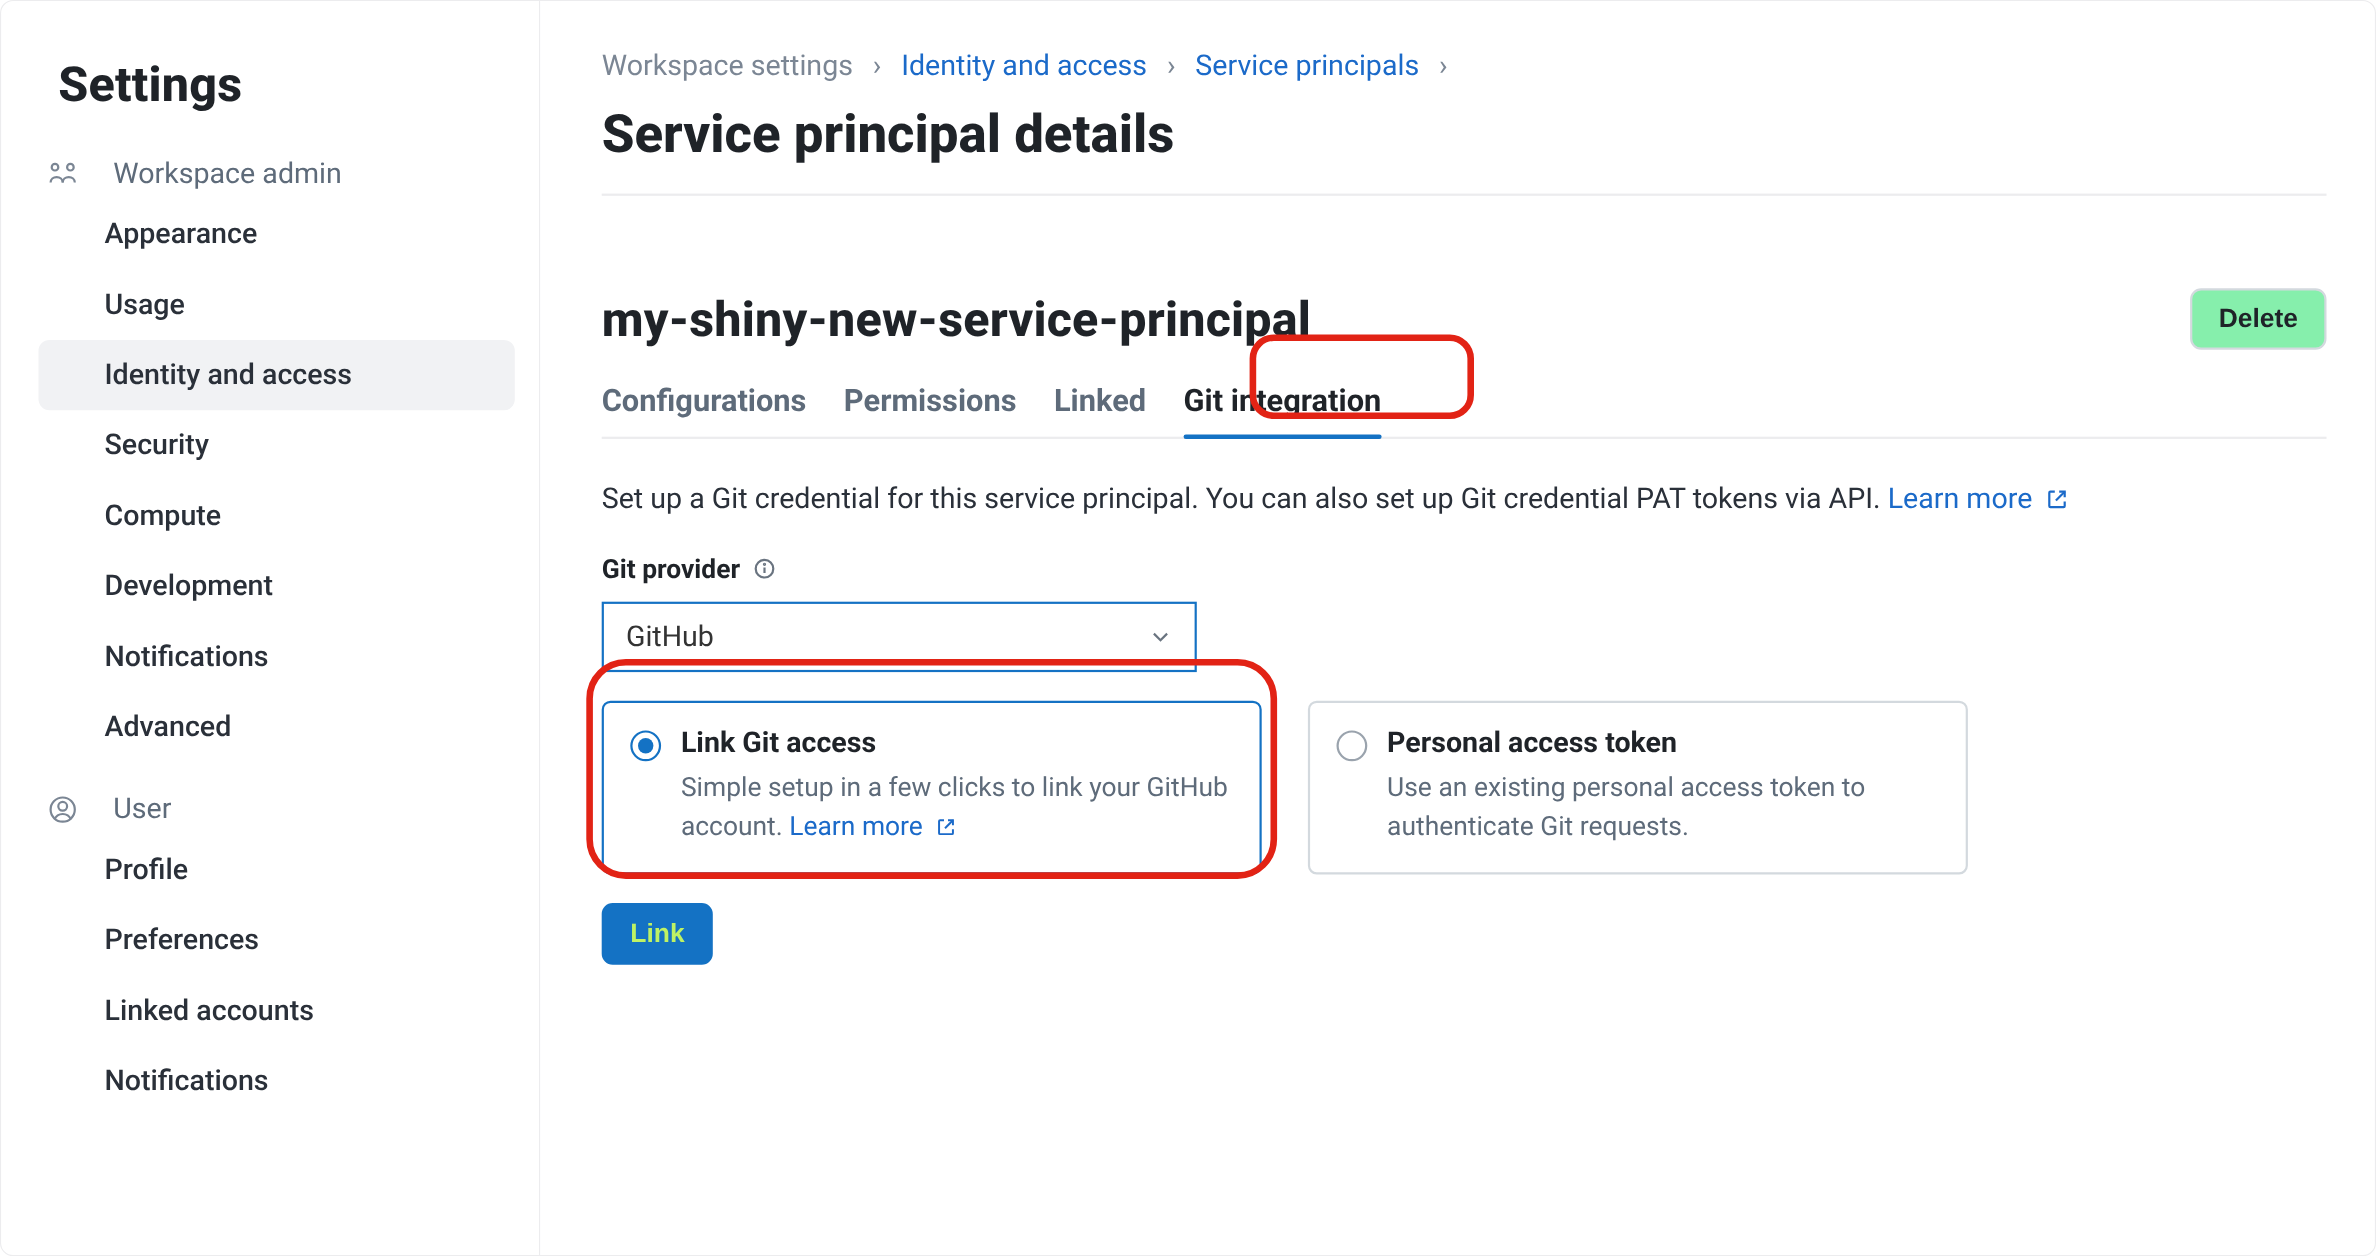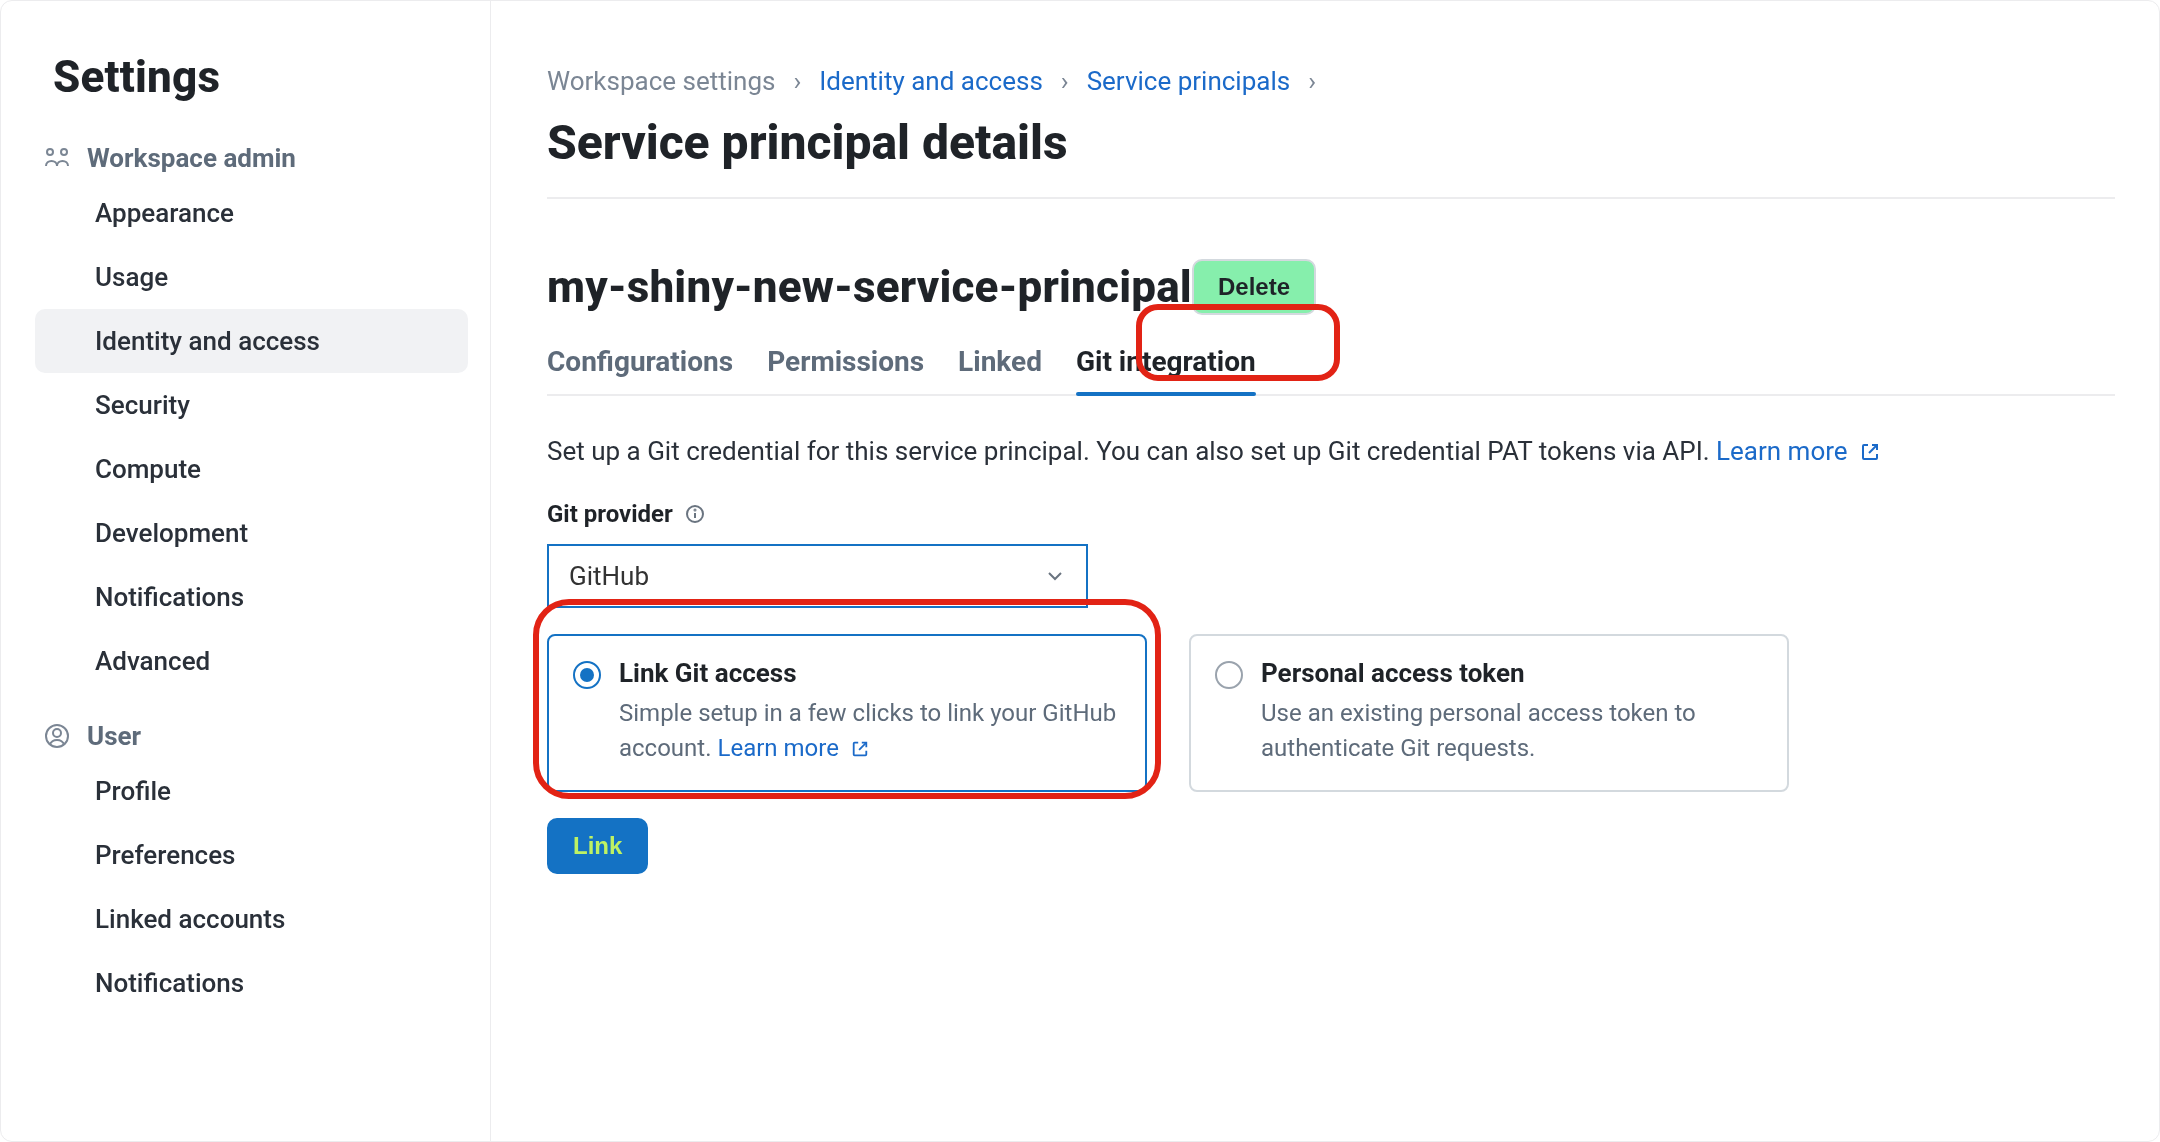--- a/index.html
+++ b/index.html
@@ -14,33 +14,33 @@
     --focus-blue:#0b6bcb;
     --red:#e22315;
   }
   *{box-sizing:border-box}
   html,body{margin:0;padding:0;background:#fff;color:var(--text);font-family:-apple-system,BlinkMacSystemFont,"Segoe UI",Roboto,Helvetica,Arial,sans-serif;}
   body{width:2160px;height:1142px;overflow:hidden}
   .frame{width:2160px;height:1142px;border:1px solid var(--panel-divider);border-radius:12px;display:flex;}
   
   .sidebar{width:490px;border-right:1px solid var(--panel-divider);padding:34px 22px 24px 34px;}
   .sidebar-title{font-weight:800;font-size:44px;letter-spacing:0.2px;margin:16px 0 40px 18px;}
-  .section-header{display:flex;align-items:center;gap:16px;color:var(--muted);font-size:26px;font-weight:700;margin:22px 0 8px 0;padding-left:8px}
+  .section-header{display:flex;align-items:center;gap:32px;color:var(--muted);font-size:26px;font-weight:400;margin:22px 0 8px 0;padding-left:8px}
   .section-header .hdr-icon{width:28px;height:28px;display:flex;align-items:center;justify-content:center}
   .nav-list{list-style:none;margin:0;padding:0}
   .nav-item{display:flex;align-items:center;height:64px;border-radius:10px;padding-left:60px;color:#2a3039;font-size:26px;font-weight:500;cursor:pointer}
   .nav-item.active{background:var(--sidebar-active)}
   
-  .main{flex:1;padding:65px 44px 40px 56px;position:relative}
+  .main{flex:1;padding:44px 44px 40px 56px;position:relative}
   .breadcrumb{display:flex;align-items:center;gap:18px;font-size:26px;color:var(--muted2);}
   .breadcrumb .sep{color:var(--muted2)}
   .breadcrumb a{color:var(--link);text-decoration:none}
   .page-title{font-size:48px;font-weight:800;margin:18px 0 26px 0}
   .divider{height:2px;background:var(--panel-divider);width:100%;}
-  .principal-row{display:flex;align-items:center;justify-content:flex-start;margin-top:60px}
+  .principal-row{display:flex;align-items:center;justify-content:space-between;margin-top:84px}
   .principal-name{font-size:44px;font-weight:800;letter-spacing:0.2px}
   .btn{border:2px solid var(--border);background:#86efac;color:#1f2328;border-radius:10px;padding:12px 24px;font-size:24px;font-weight:600;cursor:pointer}
   .btn.primary{background:#1472c4;border-color:#1472c4;color:#bef264}
   
   .tabs{display:flex;gap:34px;margin-top:20px;border-bottom:2px solid var(--panel-divider);}
   .tab{padding:10px 0 16px 0;font-size:28px;color:var(--muted);font-weight:700;cursor:pointer;position:relative}
   .tab.active{color:#1f2328}
   .tab.active::after{content:"";position:absolute;left:0;right:0;bottom:-2px;height:4px;background:#1472c4;border-radius:2px}
   
   .desc{margin-top:40px;font-size:26px;color:#2a3039}

